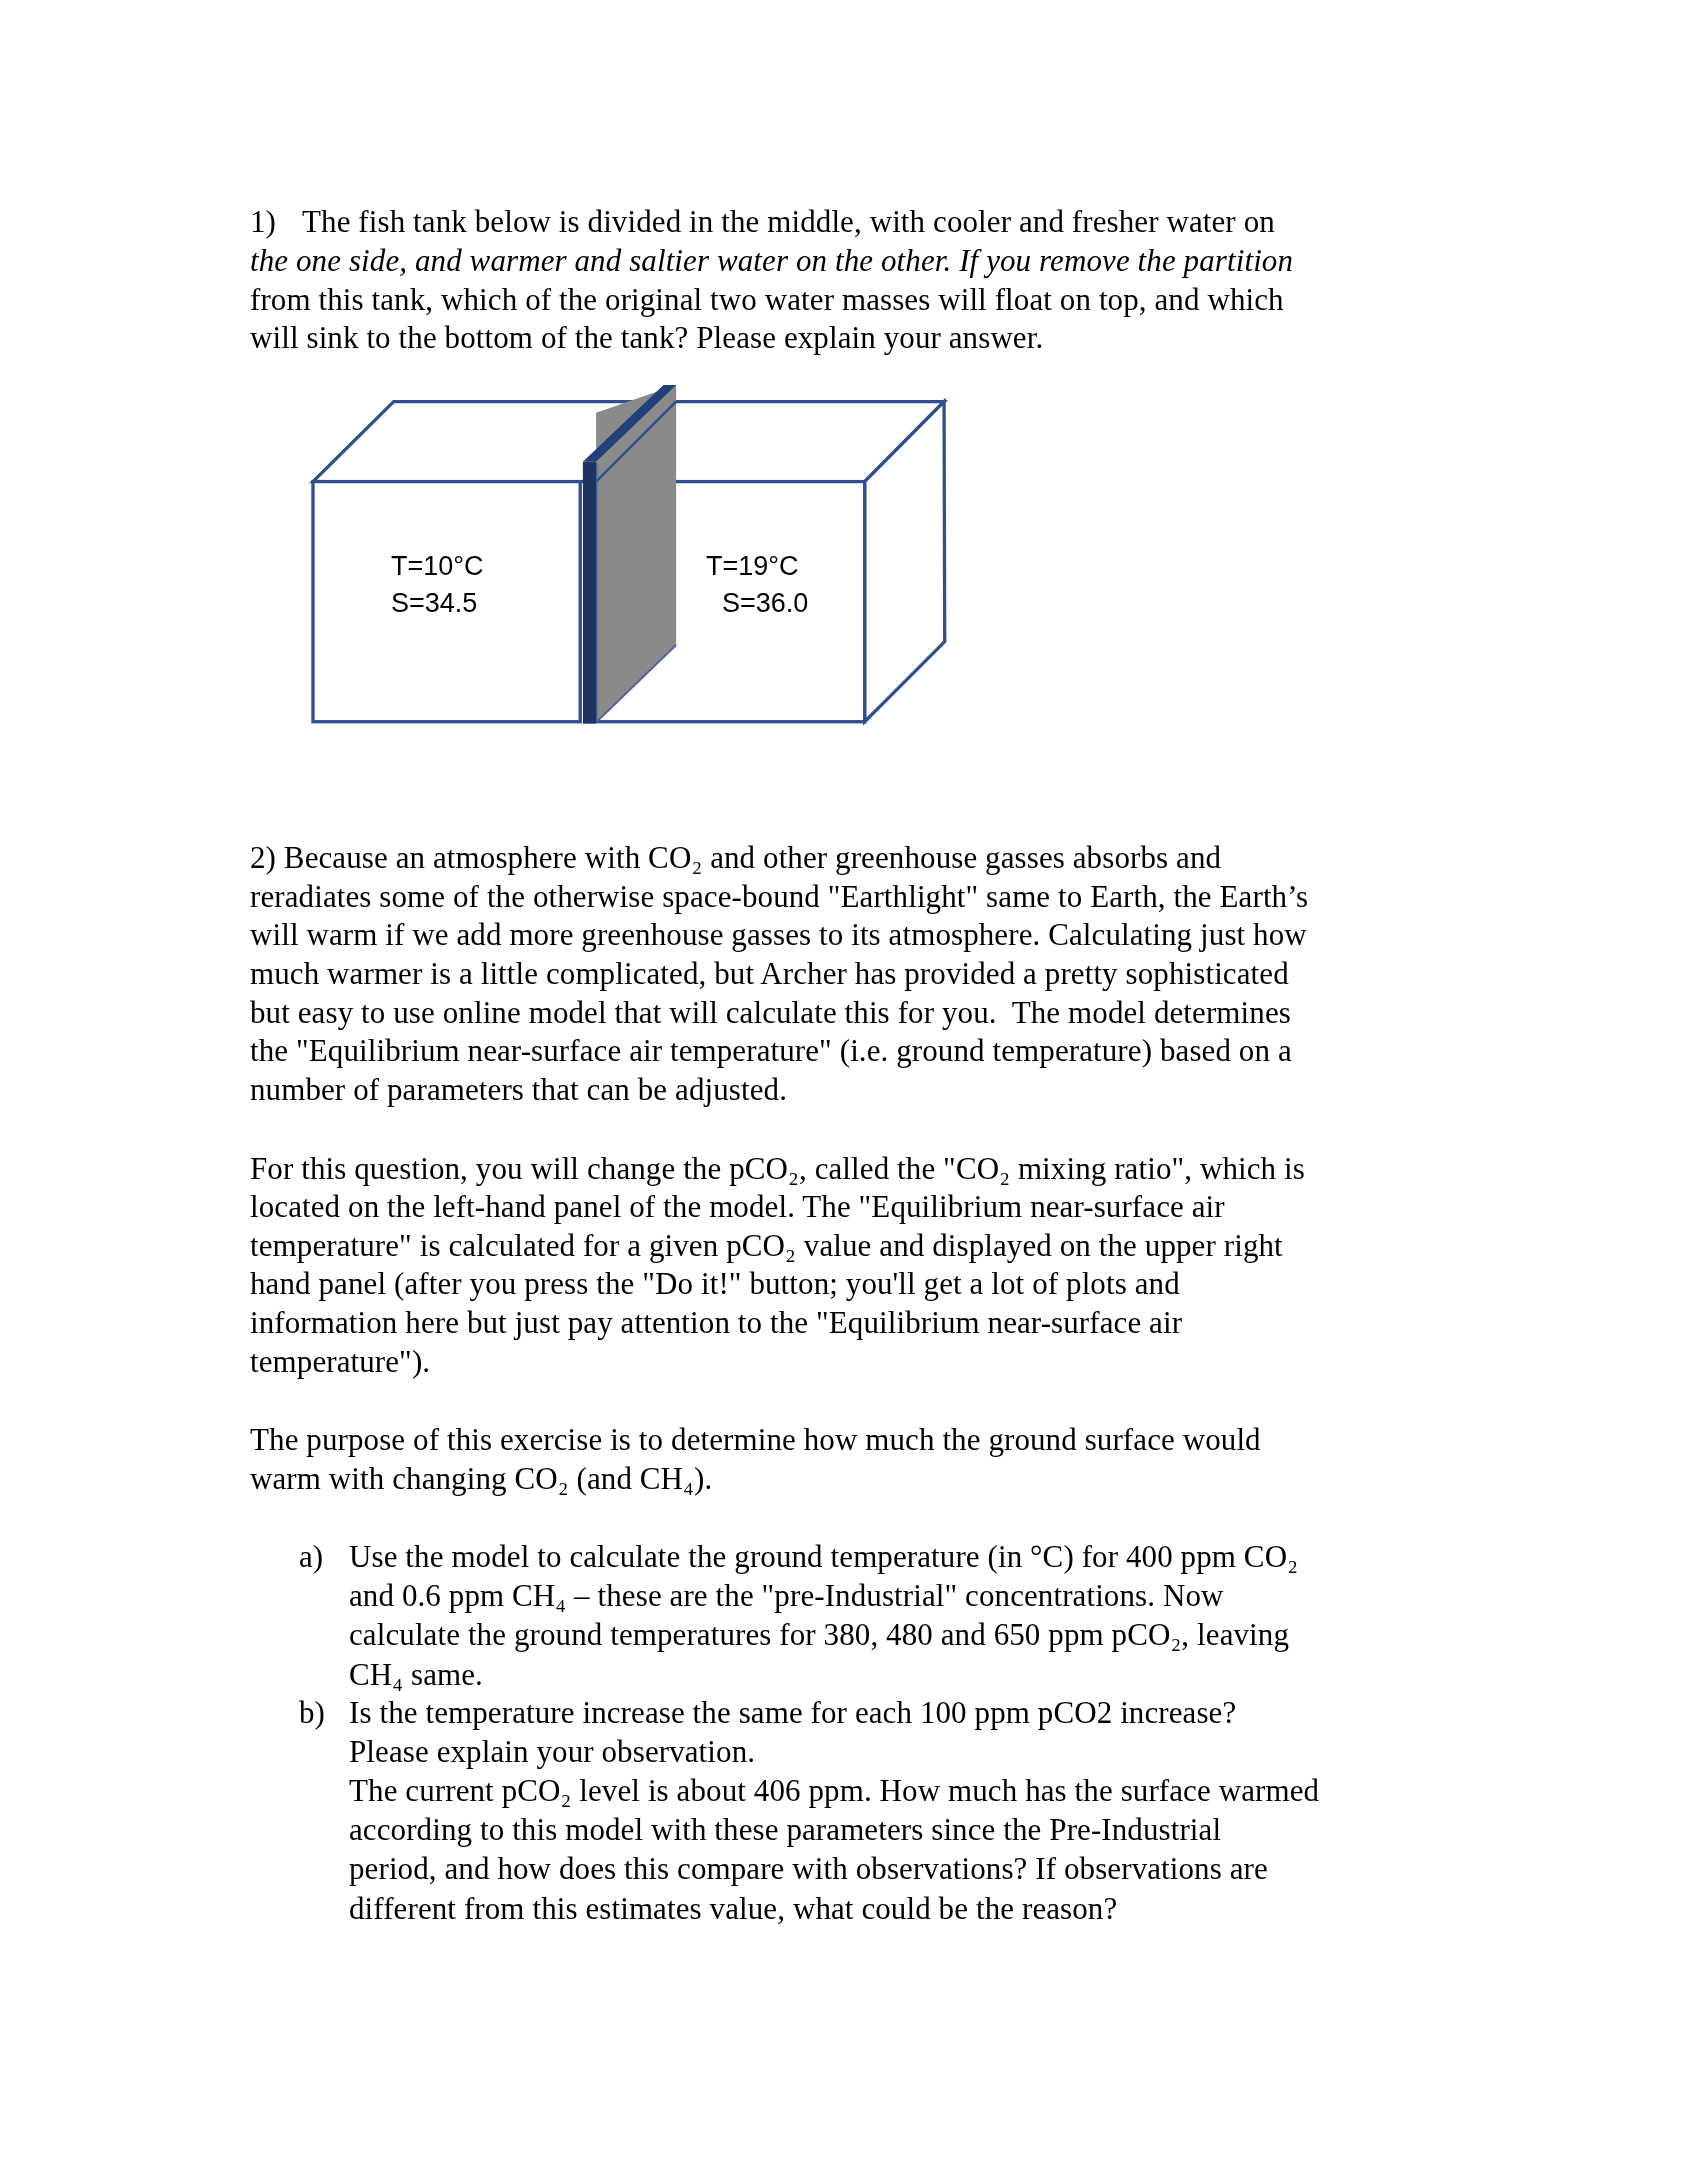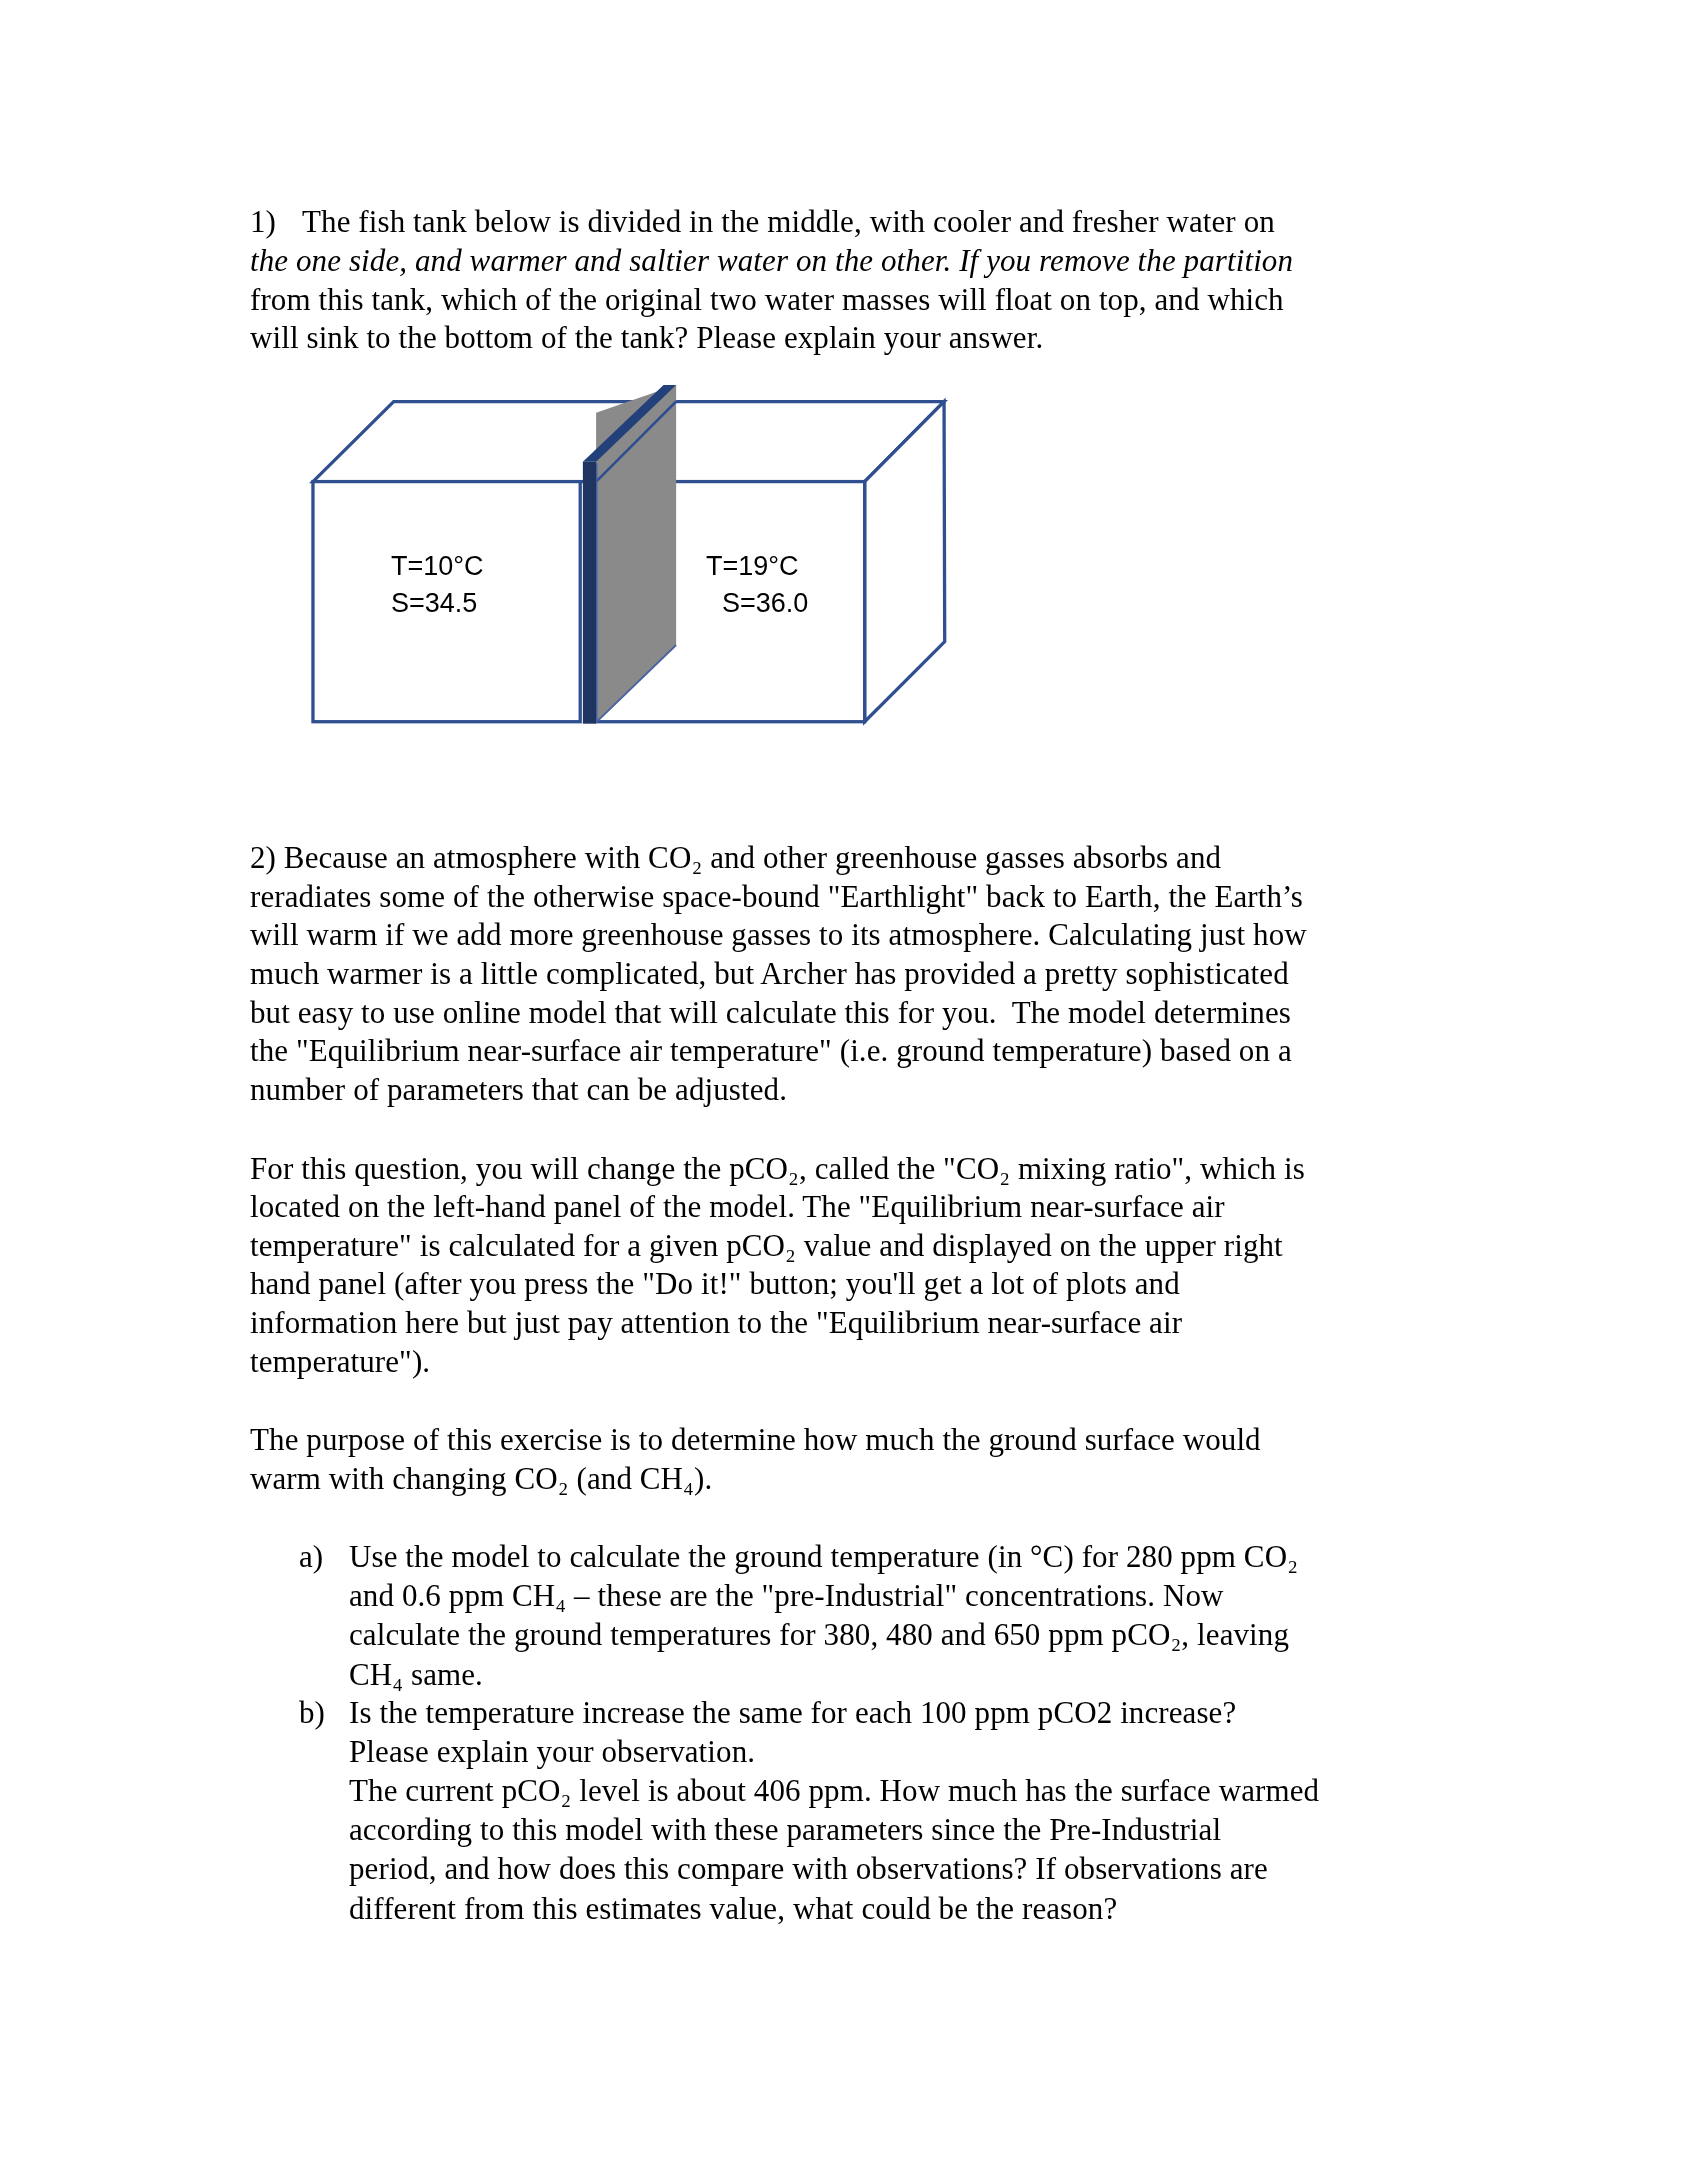--- a/index.html
+++ b/index.html
@@ -60,21 +60,21 @@
       <line x1="902" y1="700" x2="902" y2="1092" stroke="#3C5FA8" stroke-width="2"></line>
     </svg>
     <span class="tank-label" style="left:391px; top:553px;">T=10°C</span>
     <span class="tank-label" style="left:391px; top:590px;">S=34.5</span>
     <span class="tank-label" style="left:706px; top:553px;">T=19°C</span>
     <span class="tank-label" style="left:722px; top:590px;">S=36.0</span>
   </div>
 
   <div>
     <span class="line" style="left:250px; top:842px;">2) Because an atmosphere with CO₂ and other greenhouse gasses absorbs and</span>
-    <span class="line" style="left:250px; top:881px;">reradiates some of the otherwise space-bound "Earthlight" back to Earth, the Earth’s</span>
+    <span class="line" style="left:250px; top:881px;">reradiates some of the otherwise space-bound "Earthlight" same to Earth, the Earth’s</span>
     <span class="line" style="left:250px; top:919px;">will warm if we add more greenhouse gasses to its atmosphere. Calculating just how</span>
     <span class="line" style="left:250px; top:958px;">much warmer is a little complicated, but Archer has provided a pretty sophisticated</span>
     <span class="line" style="left:250px; top:997px;">but easy to use online model that will calculate this for you.  The model determines</span>
     <span class="line" style="left:250px; top:1035px;">the "Equilibrium near-surface air temperature" (i.e. ground temperature) based on a</span>
     <span class="line" style="left:250px; top:1074px;">number of parameters that can be adjusted.</span>
   </div>
 
   <div>
     <span class="line" style="left:250px; top:1153px;">For this question, you will change the pCO₂, called the "CO₂ mixing ratio", which is</span>
     <span class="line" style="left:250px; top:1191px;">located on the left-hand panel of the model. The "Equilibrium near-surface air</span>
@@ -84,21 +84,21 @@
     <span class="line" style="left:250px; top:1346px;">temperature").</span>
   </div>
 
   <div>
     <span class="line" style="left:250px; top:1424px;">The purpose of this exercise is to determine how much the ground surface would</span>
     <span class="line" style="left:250px; top:1463px;">warm with changing CO₂ (and CH₄).</span>
   </div>
 
   <div>
     <span class="line" style="left:299px; top:1541px;">a)</span>
-    <span class="line" style="left:349px; top:1541px;">Use the model to calculate the ground temperature (in °C) for 280 ppm CO₂</span>
+    <span class="line" style="left:349px; top:1541px;">Use the model to calculate the ground temperature (in °C) for 400 ppm CO₂</span>
     <span class="line" style="left:349px; top:1580px;">and 0.6 ppm CH₄ – these are the "pre-Industrial" concentrations. Now</span>
     <span class="line" style="left:349px; top:1619px;">calculate the ground temperatures for 380, 480 and 650 ppm pCO₂, leaving</span>
     <span class="line" style="left:349px; top:1659px;">CH₄ same.</span>
   </div>
 
   <div>
     <span class="line" style="left:299px; top:1697px;">b)</span>
     <span class="line" style="left:349px; top:1697px;">Is the temperature increase the same for each 100 ppm pCO2 increase?</span>
     <span class="line" style="left:349px; top:1736px;">Please explain your observation.</span>
     <span class="line" style="left:349px; top:1775px;">The current pCO₂ level is about 406 ppm. How much has the surface warmed</span>

